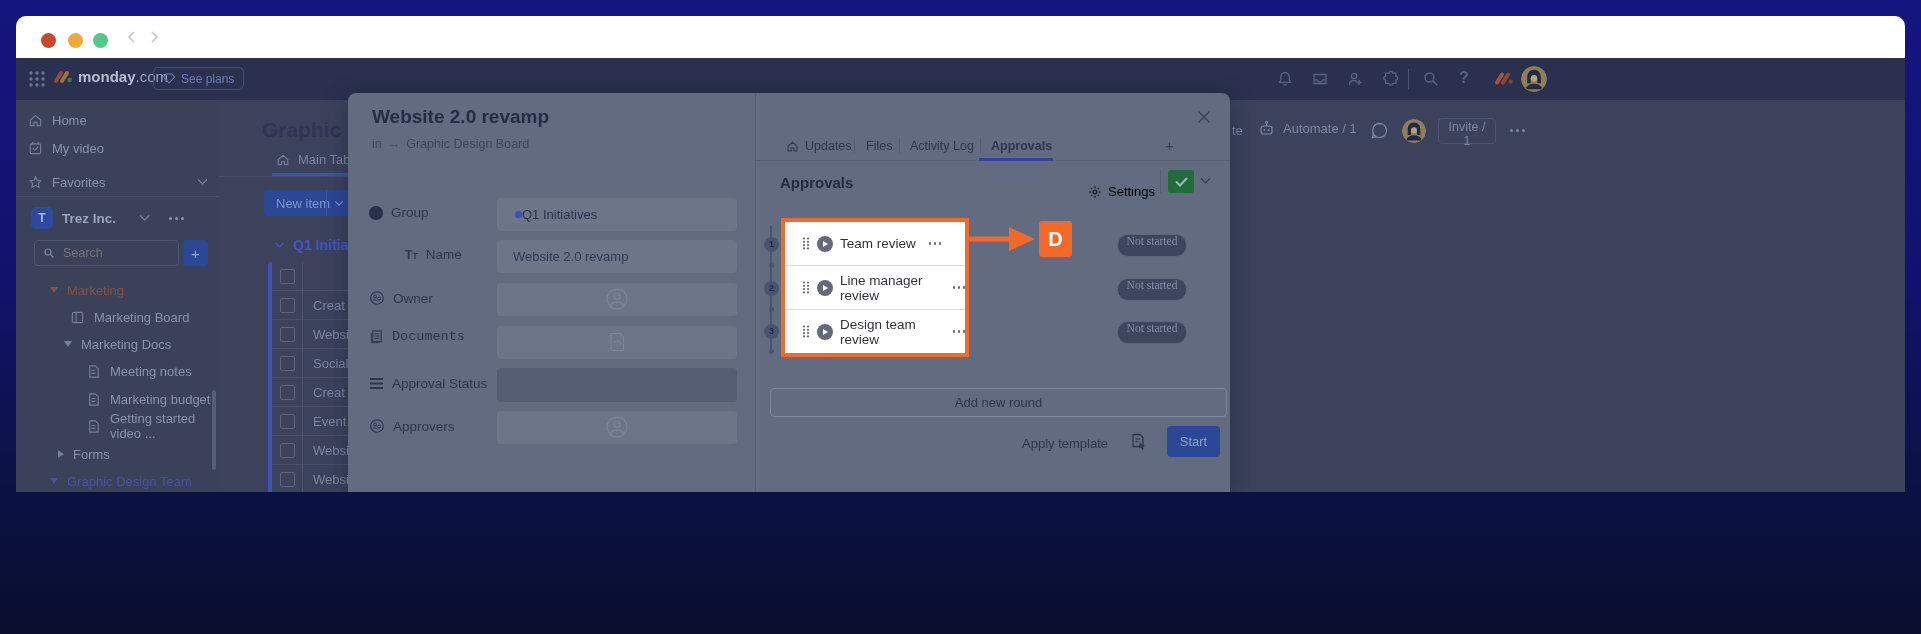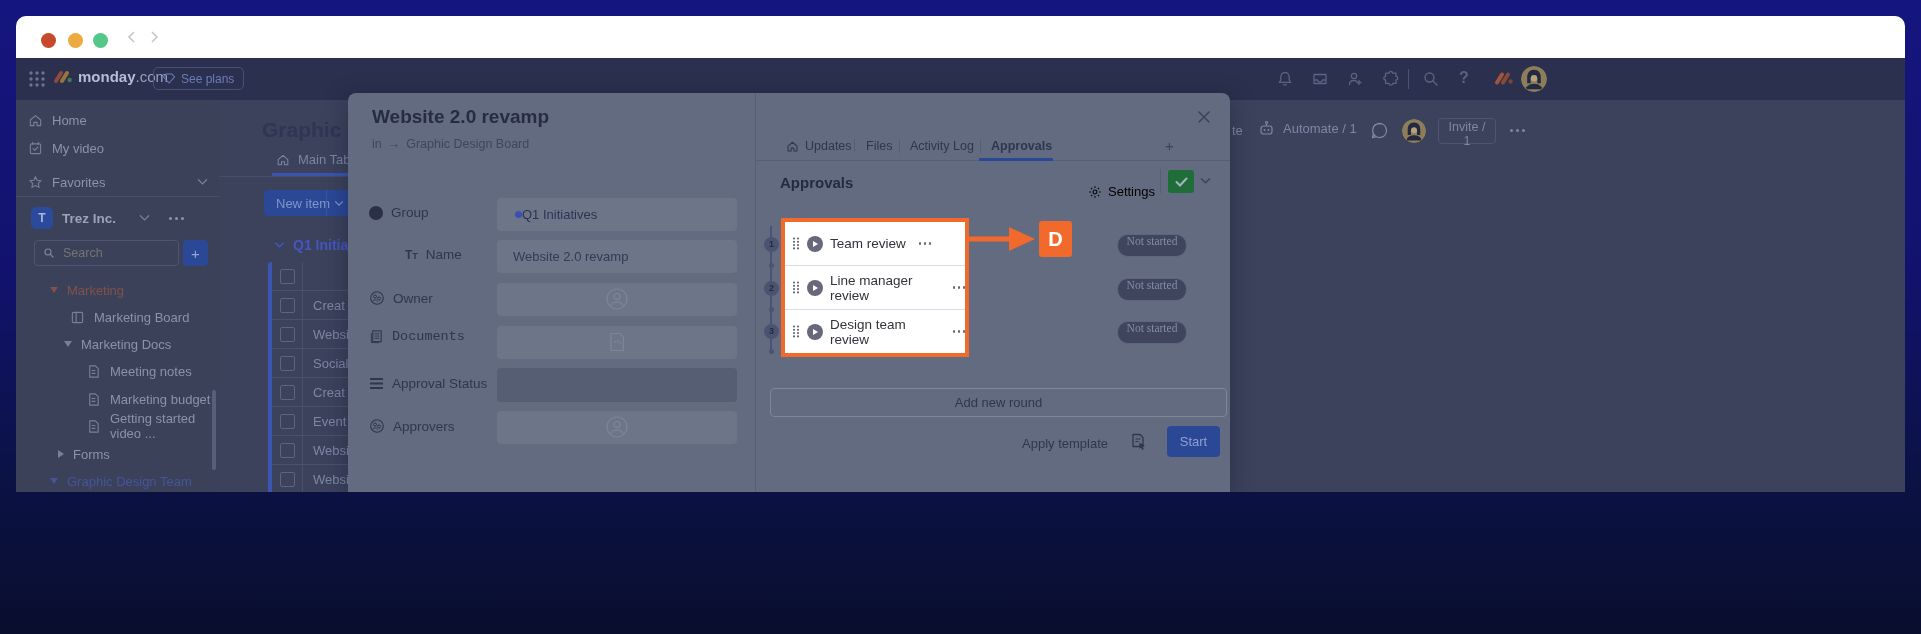--- a/index.html
+++ b/index.html
@@ -40,21 +40,21 @@
   .mtab{color:#2f3650;font-size:12.5px;display:flex;align-items:center;gap:6px;}
   .tabsep{width:1px;height:14px;background:#575f75;}
   .pillbadge{position:absolute;left:769px;width:68px;height:21px;background:#3e455d;border:1px solid #5d6581;
     border-radius:11px;color:#848da7;font-size:11.5px;display:flex;align-items:flex-start;justify-content:center;font-family:Liberation Serif, serif;}
   .tl-circle{position:absolute;width:15px;height:15px;border-radius:50%;background:#4b5372;color:#232a44;
     font-size:9px;font-weight:bold;display:flex;align-items:center;justify-content:center;}
   .tl-dot{position:absolute;width:5px;height:5px;border-radius:50%;background:#4b5372;}
   
   .hl-box{position:absolute;left:781px;top:218px;width:188px;height:139px;background:#ffffff;
     border:4px solid #f16a2b;box-sizing:border-box;z-index:50;display:flex;flex-direction:column;}
-  .hl-row{flex:1;display:flex;align-items:center;gap:7px;padding-left:7px;color:#32333a;font-size:13.5px;}
+  .hl-row{flex:1;display:flex;align-items:center;gap:7px;padding-left:17px;color:#32333a;font-size:13.5px;}
   .hl-row + .hl-row{border-top:1px solid #d9dce8;}
   .play{width:16px;height:16px;border-radius:50%;background:#676879;display:flex;align-items:center;justify-content:center;flex:0 0 auto;}
   .play i{width:0;height:0;border-top:3.5px solid transparent;border-bottom:3.5px solid transparent;border-left:5.5px solid #ffffff;margin-left:1px;}
   .hdots{display:inline-flex;gap:2.5px;margin-left:6px;}
   .hdots i{width:2.5px;height:2.5px;border-radius:50%;background:#676879;}
   .hl-d{position:absolute;left:1039px;top:221px;width:33px;height:36px;background:#f16a2b;border-radius:3px;
     color:#ffffff;font-weight:800;font-size:20px;display:flex;align-items:center;justify-content:center;z-index:51;}
   .avatar{border-radius:50%;overflow:hidden;display:inline-block;}
   .btn-blue{background:#2b4896;border-radius:4px;border:none;}
   svg{display:block;}

